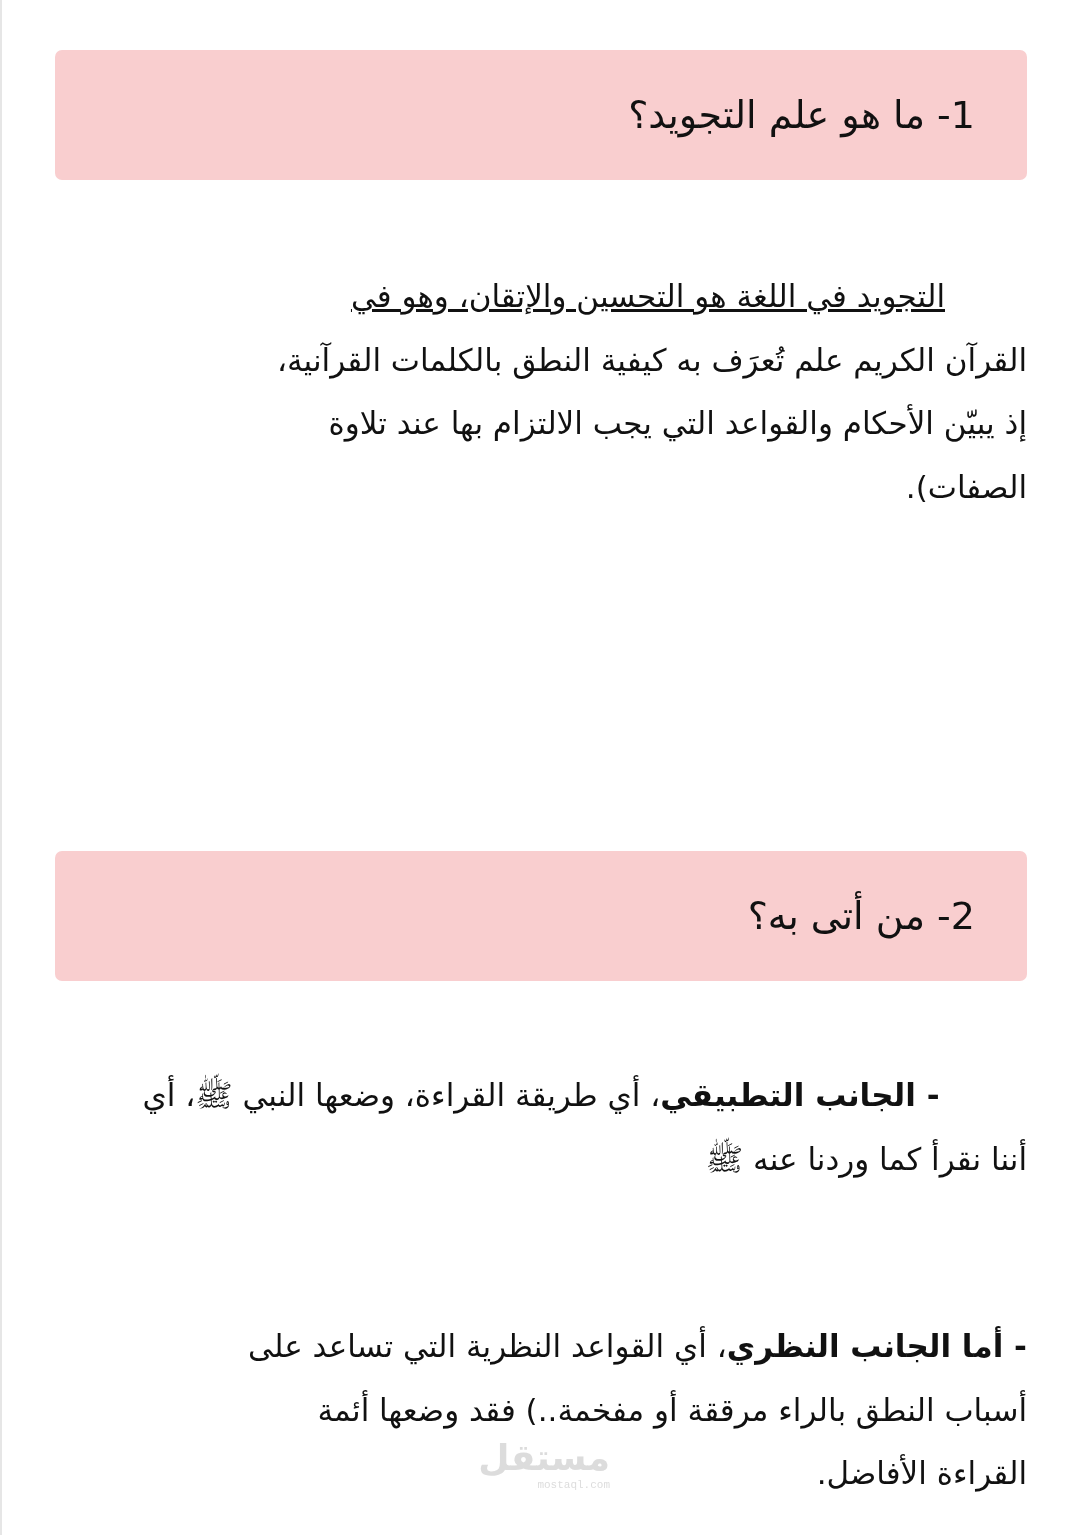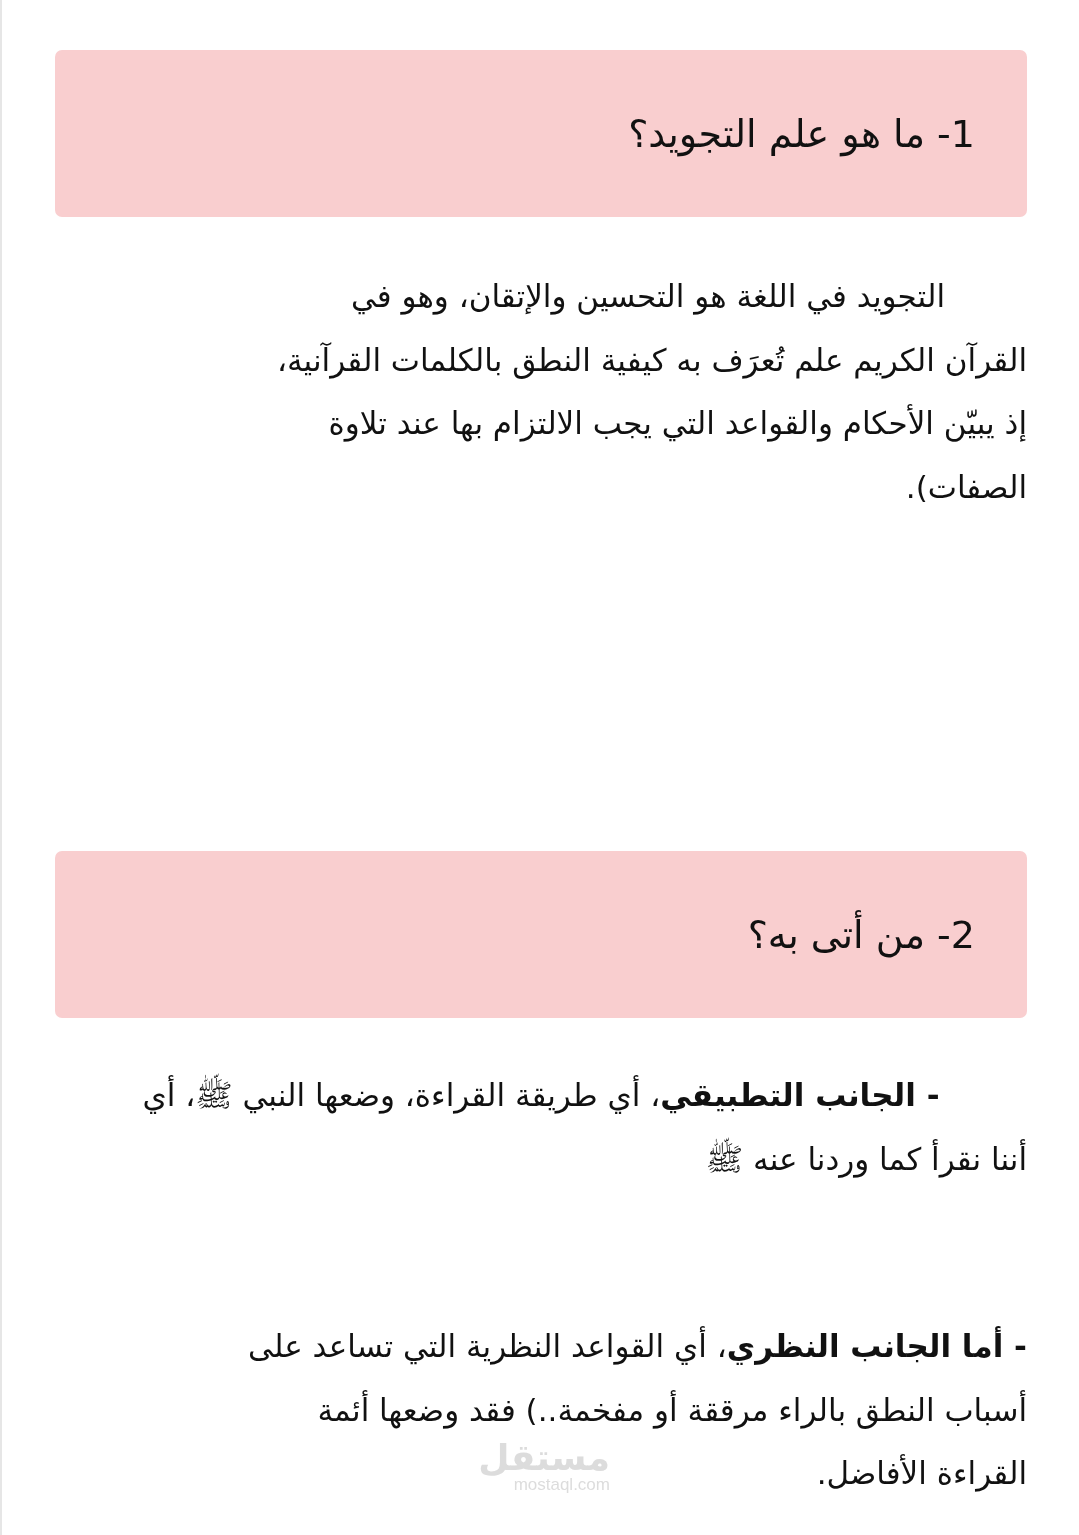--- a/index.html
+++ b/index.html
@@ -25,21 +25,21 @@
       position: absolute;
       left: 55px;
       top: 0;
       width: 972px;
       direction: rtl;
     }
     .section-box {
       position: absolute;
       left: 0;
       width: 972px;
-      height: 167px;
+      height: 130px;
       background: #f9cecf;
       border-radius: 7px;
       box-sizing: border-box;
       padding-right: 52px;
       display: flex;
       align-items: center;
     }
     .section-title {
       font-size: 38px;
       font-weight: normal;
@@ -68,38 +68,38 @@
       color: #d9d9d9;
       opacity: 0.9;
     }
     .watermark .wm-ar {
       font-size: 36px;
       font-weight: bold;
       line-height: 36px;
       direction: rtl;
     }
     .watermark .wm-url {
-      font-size: 17px;
+      font-size: 11px;
       line-height: 18px;
-      font-family: Liberation Sans, sans-serif;
+      font-family: Liberation Mono, monospace;
     }
   </style>
 </head>
 <body>
 
 <div class="left-rule"></div>
 
 <div class="content">
 
   <div class="section-box" style="top:50px;">
     <h2 class="section-title">1- ما هو علم التجويد؟</h2>
   </div>
 
   <p class="para" style="top:265px;">
-    <span style="display:block;padding-right:82px;">التجويد في اللغة هو التحسين والإتقان، وهو في</span>
+    <span style="display:block;padding-right:82px;text-decoration:underline;">التجويد في اللغة هو التحسين والإتقان، وهو في</span>
     <span style="display:block;">القرآن الكريم علم تُعرَف به كيفية النطق بالكلمات القرآنية،</span>
     <span style="display:block;">إذ يبيّن الأحكام والقواعد التي يجب الالتزام بها عند تلاوة</span>
     <span style="display:block;">الصفات).</span>
   </p>
 
   <div class="section-box" style="top:851px;">
     <h2 class="section-title">2- من أتى به؟</h2>
   </div>
 
   <p class="para" style="top:1064px;">

